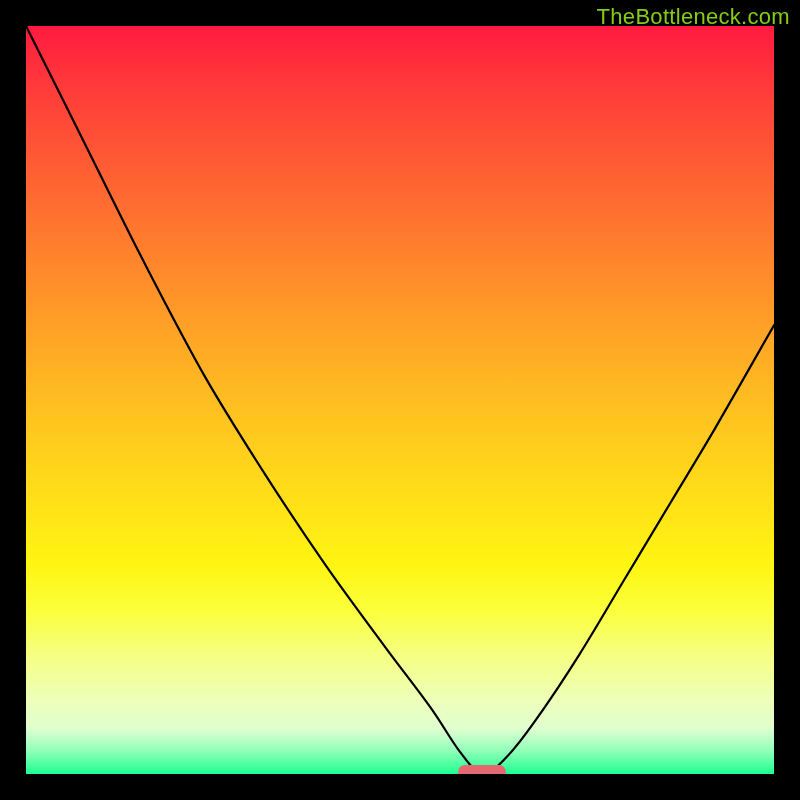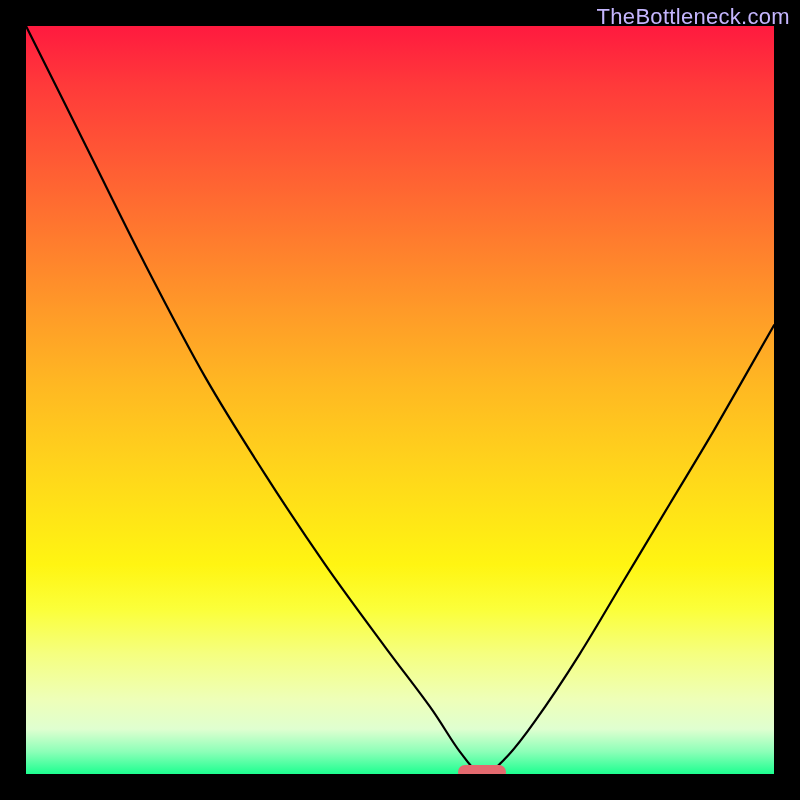--- a/index.html
+++ b/index.html
@@ -1,17 +1,17 @@
 <!DOCTYPE html>
 <html><head>
 <meta charset="utf-8">
 <style>
   html,body{margin:0;padding:0;width:800px;height:800px;background:#000;overflow:hidden;font-family:Arial,Helvetica,sans-serif}
   .frame{position:relative;width:800px;height:800px}
-  .watermark{position:absolute;top:4px;right:10px;color:#c4b5fd;font-size:22px;font-weight:500;letter-spacing:.3px}
+  .watermark{position:absolute;top:4px;right:10px;color:#84cc16;font-size:22px;font-weight:500;letter-spacing:.3px}
   .plot-area{position:absolute;left:26px;top:26px;width:748px;height:748px;overflow:hidden}
   .gradient-bg{position:absolute;inset:0;
     background:linear-gradient(to bottom,
       #ff1a3f 0%,
       #ff3a3a 8%,
       #ff5a34 18%,
       #ff7a2e 28%,
       #ff9a28 38%,
       #ffb822 48%,
       #ffd21c 58%,

